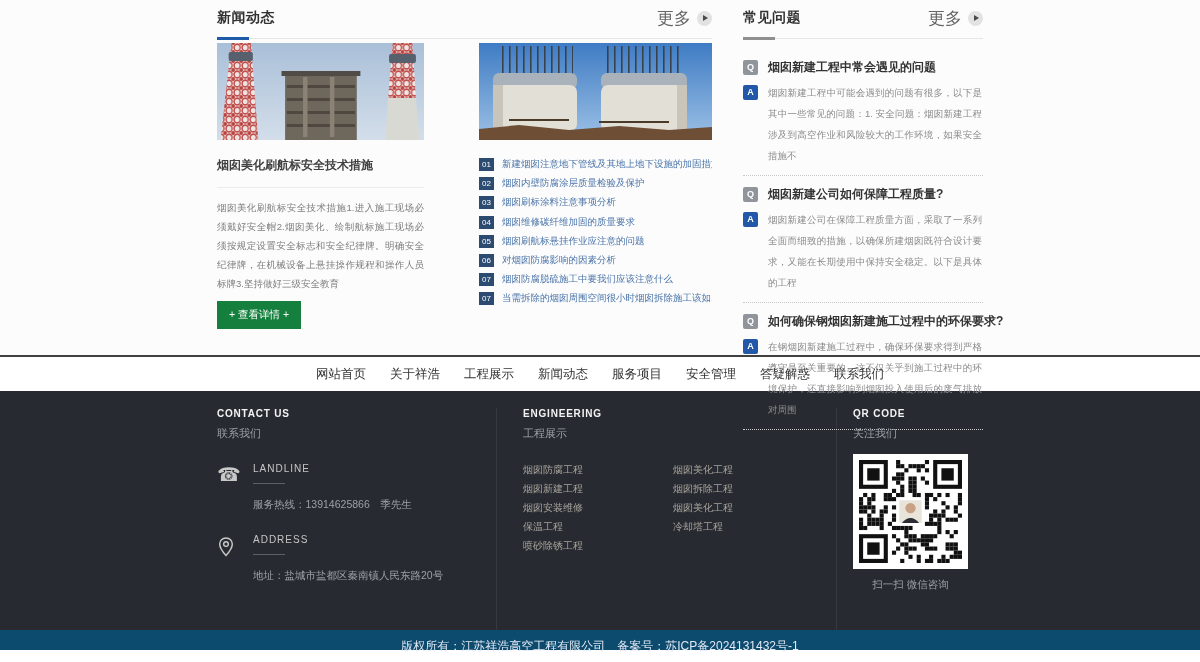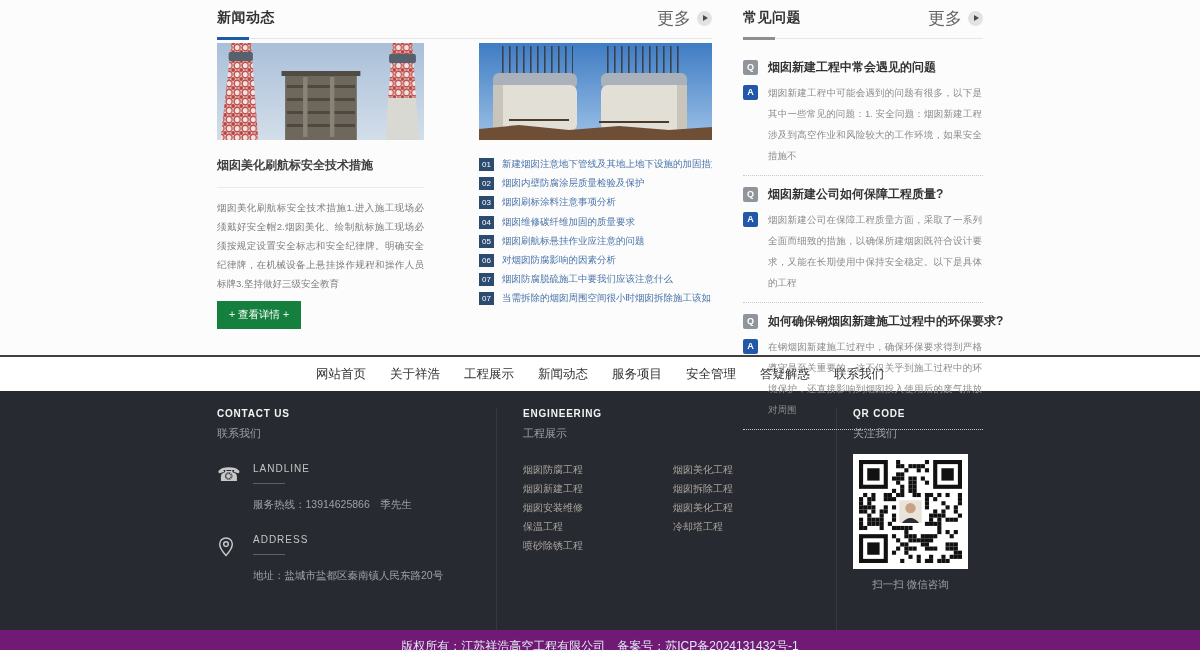--- a/index.html
+++ b/index.html
@@ -69,21 +69,21 @@
   .c-label { font-size:10px; color:#c5c5c5; letter-spacing:1px; }
   .c-underline { width:32px; height:1px; background:#5d6167; margin-top:9px; }
   .c-detail { font-size:10.5px; color:#9aa0a6; margin-top:14px; }
   .eng-links { display:flex; margin-top:19px; }
   .eng-col { width:150px; }
   .eng-link { font-size:10px; color:#a8a29b; height:19px; line-height:19px; cursor:pointer; }
   .qr-box { width:115px; height:115px; background:#fff; margin-top:13px; padding:6px; }
   .qr-box svg { display:block; width:103px; height:103px; }
   .qr-caption { font-size:10.5px; color:#9aa0a6; margin-top:9px; width:115px; text-align:center; }
 
-  .copyright { height:20px; background:#701a75; color:#e3eaf4; font-size:12px;
+  .copyright { height:20px; background:#0c4a6e; color:#e3eaf4; font-size:12px;
     line-height:32px; text-align:center; }
 </style>
 </head>
 <body>
 
 <div class="top">
   <div class="container top-inner">
 
     <div class="news-col">
       <div class="sec-head">

